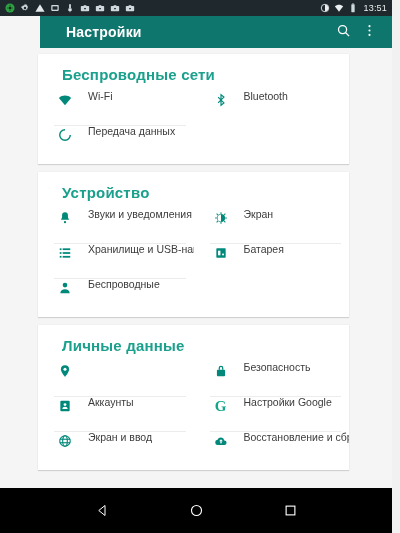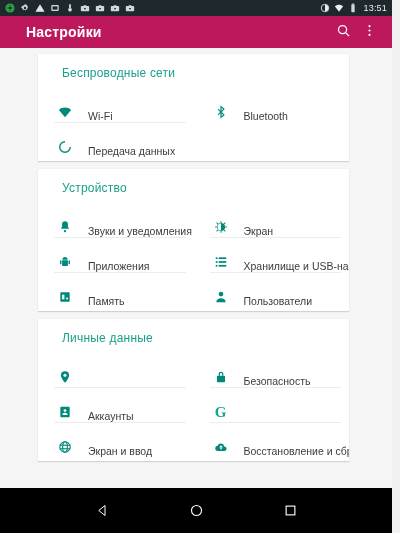--- a/index.html
+++ b/index.html
@@ -56,25 +56,26 @@
   .clock {
     font-size: 9px;
     letter-spacing: 0.2px;
     color: #eceff1;
     margin-left: 1px;
   }
 
   
   .app-bar {
     height: 32px;
-    background: #be185d;
+    background: #0f766e;
     display: flex;
     align-items: center;
     padding: 0 10px 0 26px;
     flex: 0 0 auto;
+    margin-left: 40px;
   }
   .app-title {
     color: #ffffff;
     font-size: 14px;
     font-weight: bold;
     letter-spacing: 0.2px;
     flex: 1 1 auto;
   }
   .bar-btn {
     width: 26px;
@@ -96,35 +97,35 @@
   .card {
     background: #ffffff;
     box-shadow: 0 1px 1px rgba(0,0,0,0.13), 0 0 1px rgba(0,0,0,0.10);
     margin-bottom: 8px;
     padding: 0 0 4px 0;
     overflow: hidden;
   }
   .card:first-child { margin-top: 6px; }
   .section-title {
     color: #1aa08c;
-    font-size: 12px;
-    font-weight: normal;
+    font-size: 15px;
+    font-weight: bold;
     padding: 12px 0 7px 24px;
     letter-spacing: 0.2px;
   }
   .rows {
     display: flex;
     flex-wrap: wrap;
   }
   .row {
     width: 50%;
     box-sizing: border-box;
     height: 35px;
     display: flex;
-    align-items: flex-end;
+    align-items: flex-start;
     padding-left: 16px;
     padding-right: 4px;
     position: relative;
     overflow: hidden;
   }
   .row.divided::after {
     content: "";
     position: absolute;
     left: 16px;
     right: 8px;
@@ -352,31 +353,20 @@
           <span class="row-icon">
             <svg viewBox="0 0 24 24" width="14" height="14" fill="#00897b">
                 <circle cx="12" cy="12" r="7"></circle>
                 <path d="M12 2v3M12 19v3M2 12h3M19 12h3M4.5 4.5l2 2M17.5 17.5l2 2M19.5 4.5l-2 2M6.5 17.5l-2 2" stroke="#00897b" stroke-width="1.8"></path>
                 <path d="M12 6a6 6 0 000 12z" fill="#ffffff"></path>
               </svg>
           </span>
           <span class="row-label">Экран</span>
         </div>
 
-        <div class="row divided">
-          <span class="row-icon">
-            <svg viewBox="0 0 24 24" width="14" height="14" fill="#00897b">
-                <path d="M7 9h10v8a2 2 0 01-2 2H9a2 2 0 01-2-2z"></path>
-                <path d="M7.5 8a4.5 4.5 0 019 0z"></path>
-                <rect x="3.5" y="9" width="2.4" height="7" rx="1.2"></rect>
-                <rect x="18.1" y="9" width="2.4" height="7" rx="1.2"></rect>
-              </svg>
-          </span>
-          <span class="row-label">Приложения</span>
-        </div>
 
         <div class="row divided">
           <span class="row-icon">
             <svg viewBox="0 0 24 24" width="14" height="14" fill="#00897b">
                 <rect x="3" y="4" width="3" height="3"></rect>
                 <rect x="8" y="4" width="13" height="3"></rect>
                 <rect x="3" y="10.5" width="3" height="3"></rect>
                 <rect x="8" y="10.5" width="13" height="3"></rect>
                 <rect x="3" y="17" width="3" height="3"></rect>
                 <rect x="8" y="17" width="13" height="3"></rect>
@@ -387,31 +377,31 @@
 
 
         <div class="row divided">
           <span class="row-icon">
             <svg viewBox="0 0 24 24" width="14" height="14" fill="#00897b">
                 <rect x="4" y="4" width="16" height="16" rx="1"></rect>
                 <rect x="7" y="8" width="4" height="8" fill="#ffffff"></rect>
                 <rect x="14" y="13" width="3" height="3" fill="#ffffff"></rect>
               </svg>
           </span>
-          <span class="row-label">Память</span>
+          <span class="row-label">Батарея</span>
         </div>
 
         <div class="row divided">
           <span class="row-icon">
             <svg viewBox="0 0 24 24" width="14" height="14" fill="#00897b">
                 <circle cx="12" cy="7" r="4"></circle>
                 <path d="M4 21c0-4.4 3.6-7 8-7s8 2.6 8 7z"></path>
               </svg>
           </span>
-          <span class="row-label">Пользователи</span>
+          <span class="row-label">Беспроводные</span>
         </div>
 
       </div>
     </div>
 
     <div class="card">
       <div class="section-title">Личные данные</div>
       <div class="rows">
 
         <div class="row">
@@ -441,20 +431,21 @@
                 <path d="M7.5 17c0-2.3 2-3.6 4.5-3.6s4.5 1.3 4.5 3.6z" fill="#ffffff"></path>
               </svg>
           </span>
           <span class="row-label">Аккаунты</span>
         </div>
 
         <div class="row divided">
           <span class="row-icon">
             <span class="g-letter">G</span>
           </span>
+          <span class="row-label">Настройки Google</span>
         </div>
 
         <div class="row divided">
           <span class="row-icon">
             <svg viewBox="0 0 24 24" width="14" height="14" fill="none" stroke="#00897b" stroke-width="1.9">
                 <circle cx="12" cy="12" r="9"></circle>
                 <ellipse cx="12" cy="12" rx="4" ry="9"></ellipse>
                 <line x1="3" y1="9" x2="21" y2="9"></line>
                 <line x1="3" y1="15" x2="21" y2="15"></line>
               </svg>

